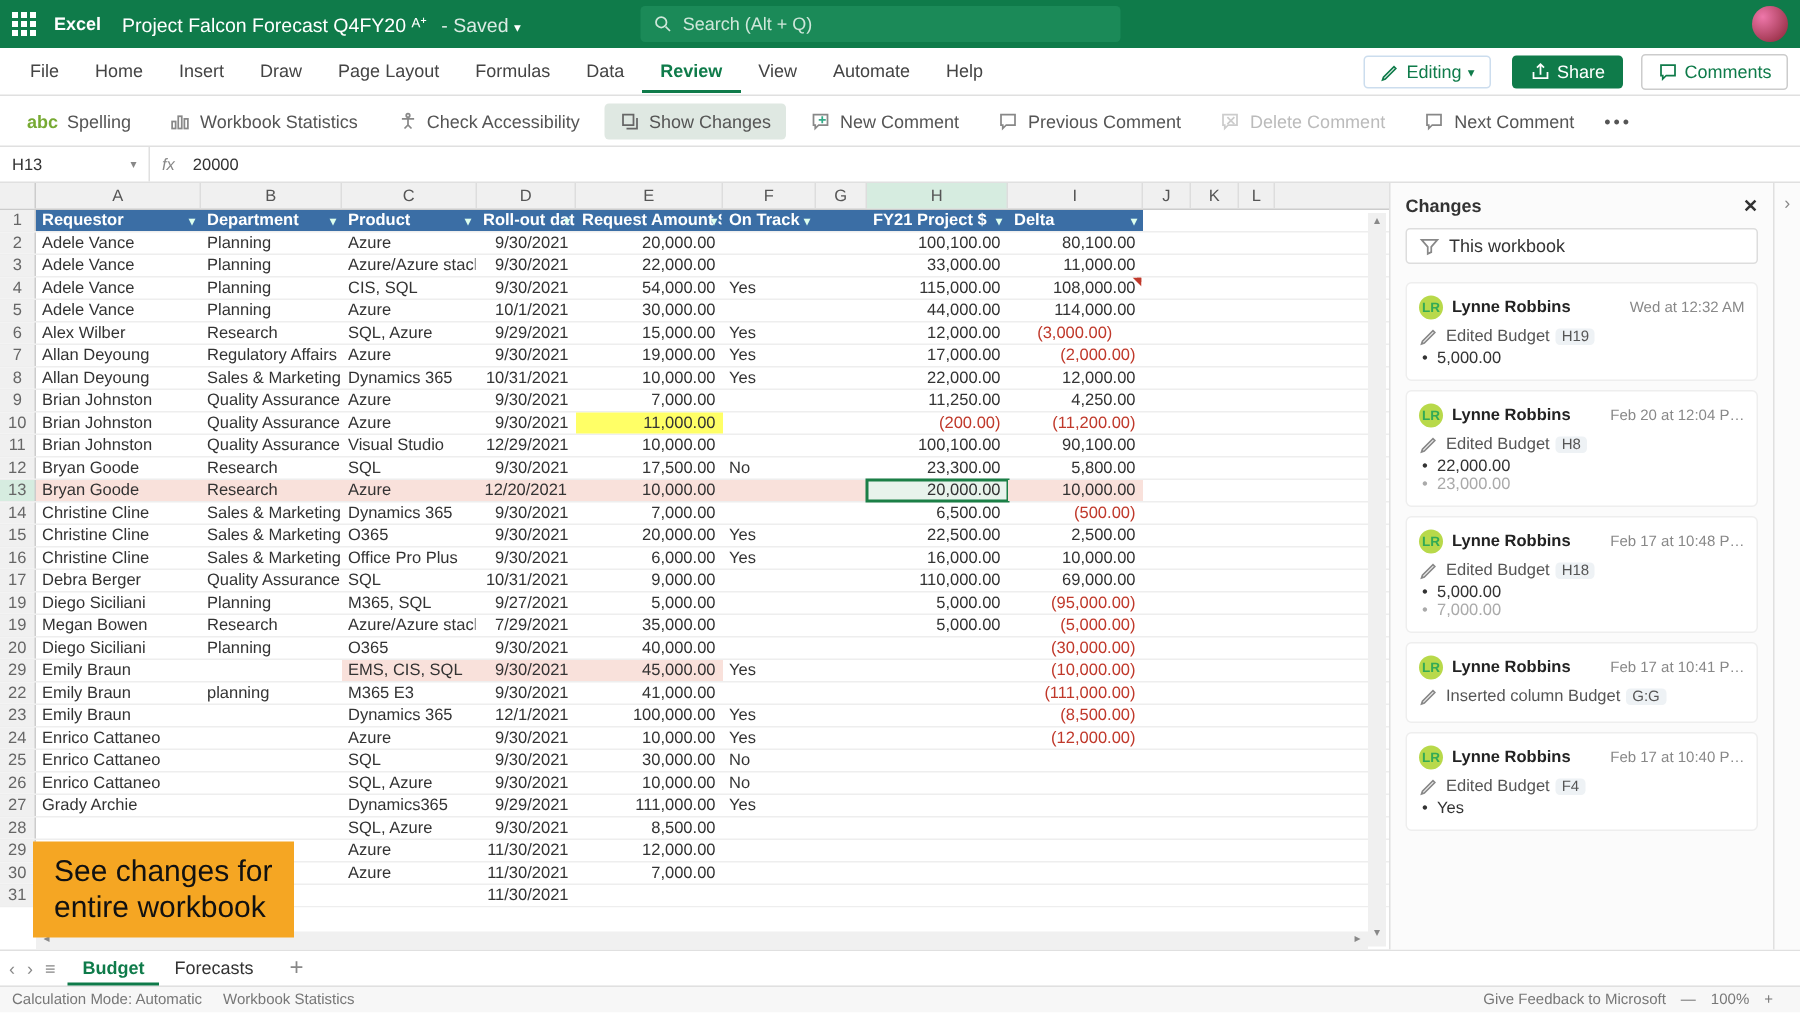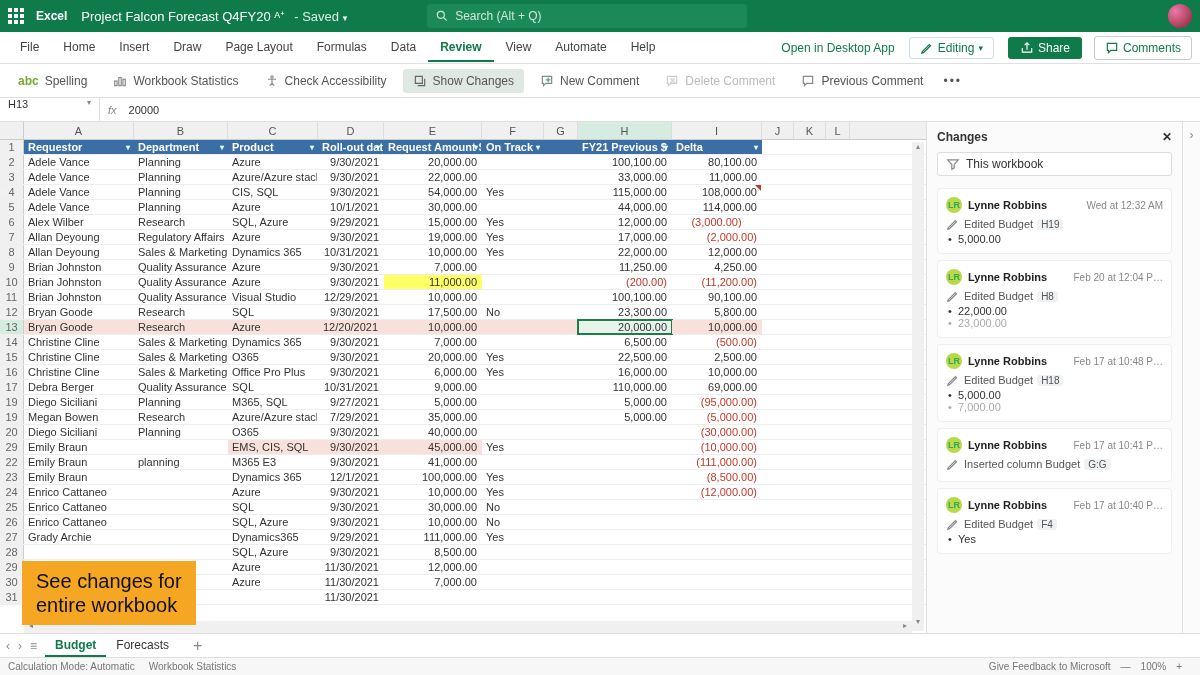--- a/index.html
+++ b/index.html
@@ -19,21 +19,21 @@
   .menubar .link { color: #0f7b4a; padding: 6px 10px; }
   .menubar .editing { color: #0f7b4a; border: 1px solid #cde; border-radius: 3px; padding: 3px 10px; display: flex; align-items: center; gap: 4px; }
   .menubar .share { background: #0f7b4a; color: #fff; padding: 4px 12px; border-radius: 3px; margin-left: 10px; display:flex; align-items:center; gap:4px;}
   .menubar .comments { border: 1px solid #ccc; padding: 4px 10px; border-radius: 3px; margin-left: 8px; color: #0f7b4a; display:flex; align-items:center; gap:4px;}
   .ribbon { height: 34px; border-bottom: 1px solid #e0e0e0; display: flex; align-items: center; padding: 0 8px; gap: 6px; color: #555; }
   .ribbon .btn { padding: 5px 10px; display: flex; align-items: center; gap: 6px; border-radius: 3px; }
   .ribbon .btn.active { background: #dfe8e2; }
   .ribbon .btn.disabled { color: #bbb; }
   .ribbon .more { margin-left: 4px; letter-spacing: 2px; }
   .namebox-row { height: 24px; border-bottom: 1px solid #e0e0e0; display: flex; align-items: center; font-size: 11px; }
-  .namebox { width: 100px; padding: 0 8px; border-right: 1px solid #e0e0e0; height: 100%; display:flex; align-items:flex-start; justify-content: space-between; }
+  .namebox { width: 100px; padding: 0 8px; border-right: 1px solid #e0e0e0; height: 100%; display:flex; align-items:center; justify-content: space-between; }
   .fx { padding: 0 8px; font-style: italic; color: #888; }
   .formula { padding: 0 4px; }
   .workspace { display: flex; height: calc(675px - 32px - 32px - 34px - 24px - 24px - 18px); }
   .grid-wrap { flex: 1; overflow: hidden; position: relative; }
   .colheads { display: flex; background: #f0f0f0; border-bottom: 1px solid #ccc; height: 18px; }
   .corner { width: 24px; border-right: 1px solid #ccc; background:#f0f0f0; }
   .colhead { text-align: center; border-right: 1px solid #ddd; font-size: 11px; color: #555; line-height: 18px; }
   .colhead.sel { background: #d6ece0; }
   .rows { overflow: hidden; }
   .row { display: flex; height: 15px; border-bottom: 1px solid #eee; font-size: 11px; line-height: 15px; }
@@ -110,21 +110,20 @@
       <div class="tab">Draw</div>
       <div class="tab">Page Layout</div>
       <div class="tab">Formulas</div>
       <div class="tab">Data</div>
       <div class="tab active">Review</div>
       <div class="tab">View</div>
       <div class="tab">Automate</div>
       <div class="tab">Help</div>
     </div>
   <div class="spacer"></div>
-  <div class="link">Open in Desktop App</div>
   <div class="editing">
     <svg class="icon" viewBox="0 0 24 24" fill="none" stroke="#0f7b4a" stroke-width="2">
         <path d="M3 21l3-1 12-12-2-2L4 18l-1 3z"></path>
       </svg>
     <span>Editing</span>
       <span style="font-size:9px">▾</span>
   </div>
   <div class="share">
     <svg class="icon" viewBox="0 0 24 24" fill="none" stroke="#fff" stroke-width="2">
         <path d="M4 12v7h16v-7M12 3v12M8 7l4-4 4 4"></path>
@@ -165,32 +164,38 @@
       </svg>
     <span>Show Changes</span>
     </div>
   <div class="btn">
     <svg class="icon" viewBox="0 0 24 24" fill="none" stroke="#888" stroke-width="2">
         <path d="M4 4h16v12H10l-4 4v-4H4z"></path>
         <path d="M10 10h8M14 6v8" stroke="#3a8"></path>
       </svg>
     <span>New Comment</span>
     </div>
+  <div class="btn">
+    <svg class="icon" viewBox="0 0 24 24" fill="none" stroke="#888" stroke-width="2">
+        <path d="M4 4h16v12H10l-4 4v-4H4z"></path>
+      </svg>
+    <span>Previous Comment</span>
+    </div>
   <div class="btn disabled">
     <svg class="icon" viewBox="0 0 24 24" fill="none" stroke="#ccc" stroke-width="2">
         <path d="M4 4h16v12H10l-4 4v-4H4z"></path>
         <path d="M9 7l8 8M17 7l-8 8"></path>
       </svg>
     <span>Delete Comment</span>
     </div>
   <div class="btn">
     <svg class="icon" viewBox="0 0 24 24" fill="none" stroke="#888" stroke-width="2">
         <path d="M4 4h16v12H10l-4 4v-4H4z"></path>
       </svg>
-    <span>Previous Comment</span>
+    <span>Next Comment</span>
     </div>
   <div class="more">•••</div>
 </div>
 
 <div class="namebox-row">
   <div class="namebox">
       <span>H13</span>
       <span style="font-size:8px;color:#888">▾</span>
     </div>
   <div class="fx">fx</div>
@@ -217,21 +222,21 @@
     <div class="rows" id="rows">
         <div class="row hdr">
           <div class="rowhead">1</div>
           <div class="cell" style="width: 110px;">Requestor</div>
           <div class="cell" style="width: 94px;">Department</div>
           <div class="cell" style="width: 90px;">Product</div>
           <div class="cell" style="width: 66px;">Roll-out date</div>
           <div class="cell" style="width: 98px;">Request Amount $</div>
           <div class="cell" style="width: 62px;">On Track</div>
           <div class="cell noarrow" style="width: 34px;"></div>
-          <div class="cell" style="width: 94px;">FY21 Previous $</div>
+          <div class="cell" style="width: 94px;">FY21 Project $</div>
           <div class="cell" style="width: 90px;">Delta</div>
         </div>
         <div class="row">
           <div class="rowhead">2</div>
           <div class="cell" style="width: 110px;">Adele Vance</div>
           <div class="cell" style="width: 94px;">Planning</div>
           <div class="cell" style="width: 90px;">Azure</div>
           <div class="cell num" style="width: 66px;">9/30/2021</div>
           <div class="cell num" style="width: 98px;">20,000.00</div>
           <div class="cell" style="width: 62px;"></div>

